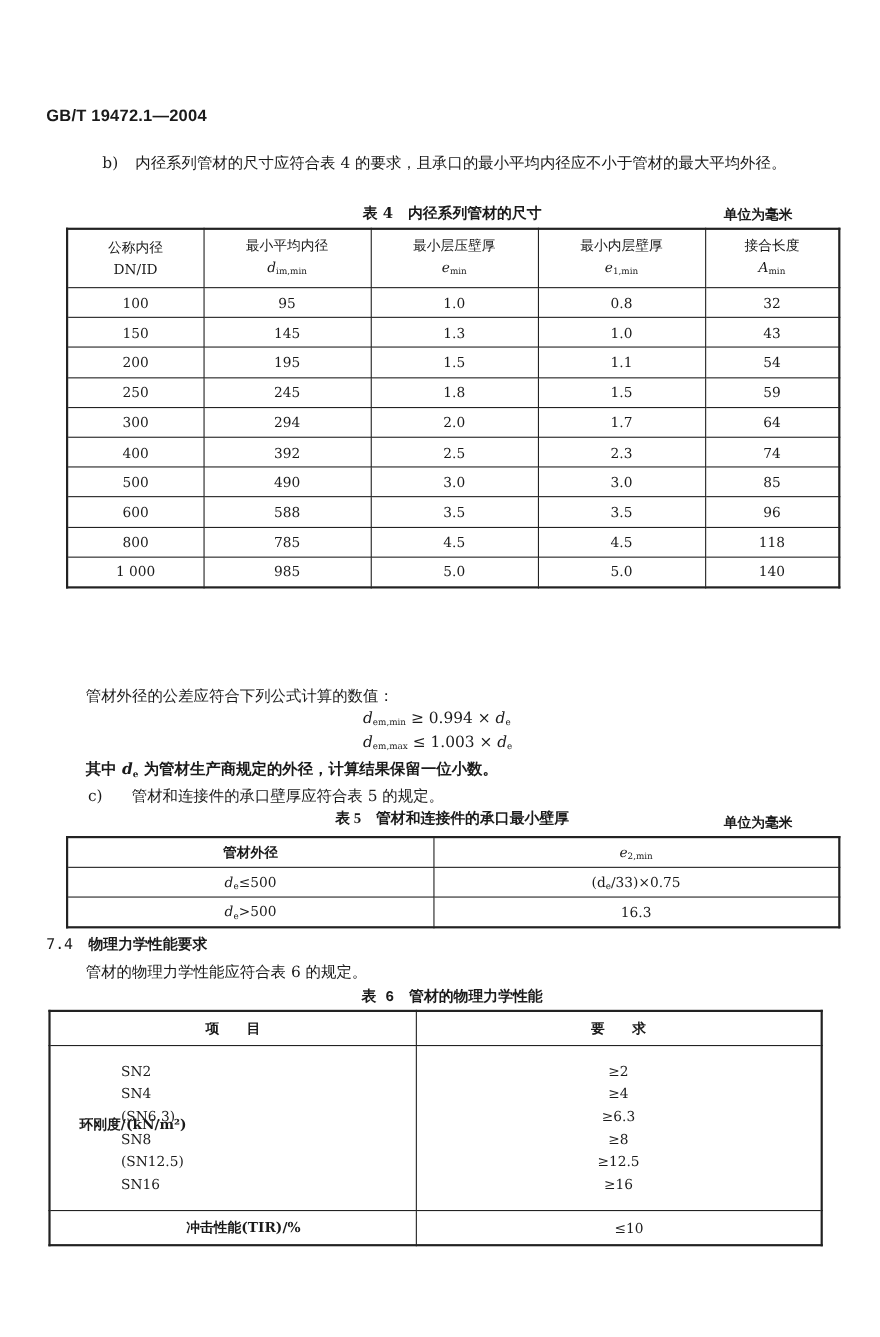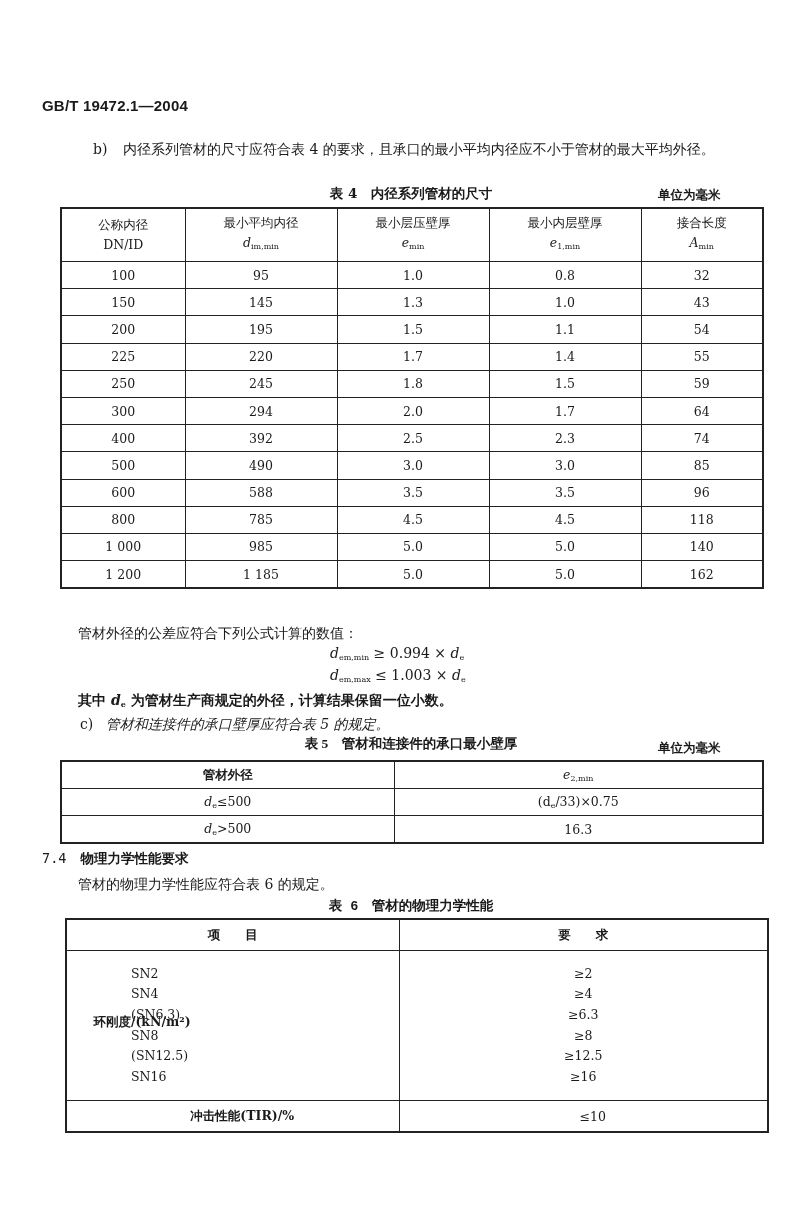--- a/index.html
+++ b/index.html
@@ -27,21 +27,21 @@
   .t4 { left: 60px; top: 207px; width: 702px; border: 2px solid #222; }
   .t4 th { height: 52px; line-height: 20px; margin-top: 48px; }
   .t4 td { height: 26.2px; }
   .sub { font-size: 8px; font-style: normal; vertical-align: -2px; }
   i.var { font-style: italic; }
   .formula { font-size: 14px; left: 330px; }
   .t5 { left: 60px; top: 760px; width: 702px; border: 2px solid #222; }
   .t5 td { height: 26px; margin-left: 40px; }
   .sec-title { left: 42px; top: 850px; font-size: 13.5px; font-weight: bold; }
   .sec-title .num { font-family: "DejaVu Sans Mono", monospace; font-weight: normal; margin-right: 14px; }
-  .t6 { left: 65px; top: 918px; width: 702px; border: 2px solid #222; }
+  .t6 { left: 44px; top: 918px; width: 702px; border: 2px solid #222; }
   .t6 th { height: 30px; }
   .t6 .group { height: 150px; }
   .t6 .sn-list { text-align: left; padding-left: 64px; line-height: 20.6px; }
   .t6 .req-list { line-height: 20.6px; }
   .t6 .impact td { height: 30px; padding-left: 19px; }
   .ring-label { display: inline-block; width: 150px; text-align: center; }
 </style>
 </head>
 <body>
 
@@ -103,27 +103,20 @@
         <td>43</td>
       </tr>
       <tr>
         <td>200</td>
         <td>195</td>
         <td>1.5</td>
         <td>1.1</td>
         <td>54</td>
       </tr>
       <tr>
-        <td>225</td>
-        <td>220</td>
-        <td>1.7</td>
-        <td>1.4</td>
-        <td>55</td>
-      </tr>
-      <tr>
         <td>250</td>
         <td>245</td>
         <td>1.8</td>
         <td>1.5</td>
         <td>59</td>
       </tr>
       <tr>
         <td>300</td>
         <td>294</td>
         <td>2.0</td>
@@ -158,46 +151,39 @@
         <td>4.5</td>
         <td>118</td>
       </tr>
       <tr>
         <td>1 000</td>
         <td>985</td>
         <td>5.0</td>
         <td>5.0</td>
         <td>140</td>
       </tr>
-      <tr>
-        <td>1 200</td>
-        <td>1 185</td>
-        <td>5.0</td>
-        <td>5.0</td>
-        <td>162</td>
-      </tr>
     </tbody>
 </table>
 
 <div class="abs para" style="left:78px; top:621px;">管材外径的公差应符合下列公式计算的数值：</div>
 
 <div class="abs formula" style="top:645px;">
   <i class="var">d</i><span class="sub">em,min</span><span> ≥ 0.994 × </span><i class="var">d</i><span class="sub">e</span>
 </div>
 <div class="abs formula" style="top:667px;">
   <i class="var">d</i><span class="sub">em,max</span><span> ≤ 1.003 × </span><i class="var">d</i><span class="sub">e</span>
 </div>
 
 <div class="abs para" style="left:78px; top:688px; font-weight:bold;">
   <span>其中 </span><i class="var">d</i><span class="sub">e</span><span> 为管材生产商规定的外径，计算结果保留一位小数。</span>
 </div>
 
 <div class="abs para" style="left:80px; top:712px;">
   <span>c)</span>
-  <span style="margin-left:8px;font-style:italic;">管材和连接件的承口壁厚应符合表 5 的规定。</span>
+  <span style="margin-left:22px;">管材和连接件的承口壁厚应符合表 5 的规定。</span>
 </div>
 
 <div class="abs caption" style="left:60px; top:735px; width:702px;font-family:Liberation Serif, serif;">表 5　管材和连接件的承口最小壁厚</div>
 <div class="abs unit" style="left:658px; top:740px;">单位为毫米</div>
 
 <table class="abs t5">
   <colgroup>
       <col style="width:333px">
       <col style="width:369px">
     </colgroup>

